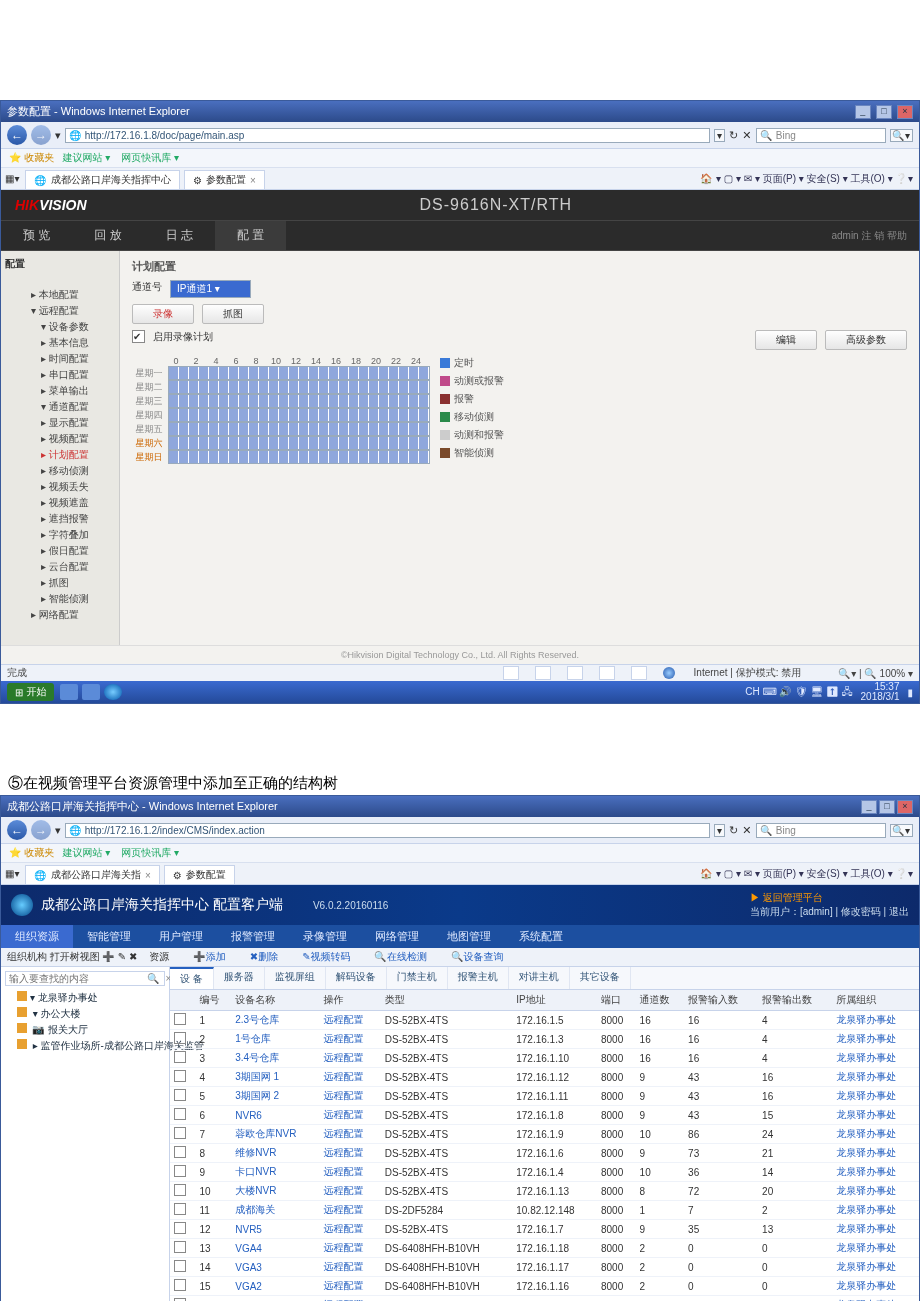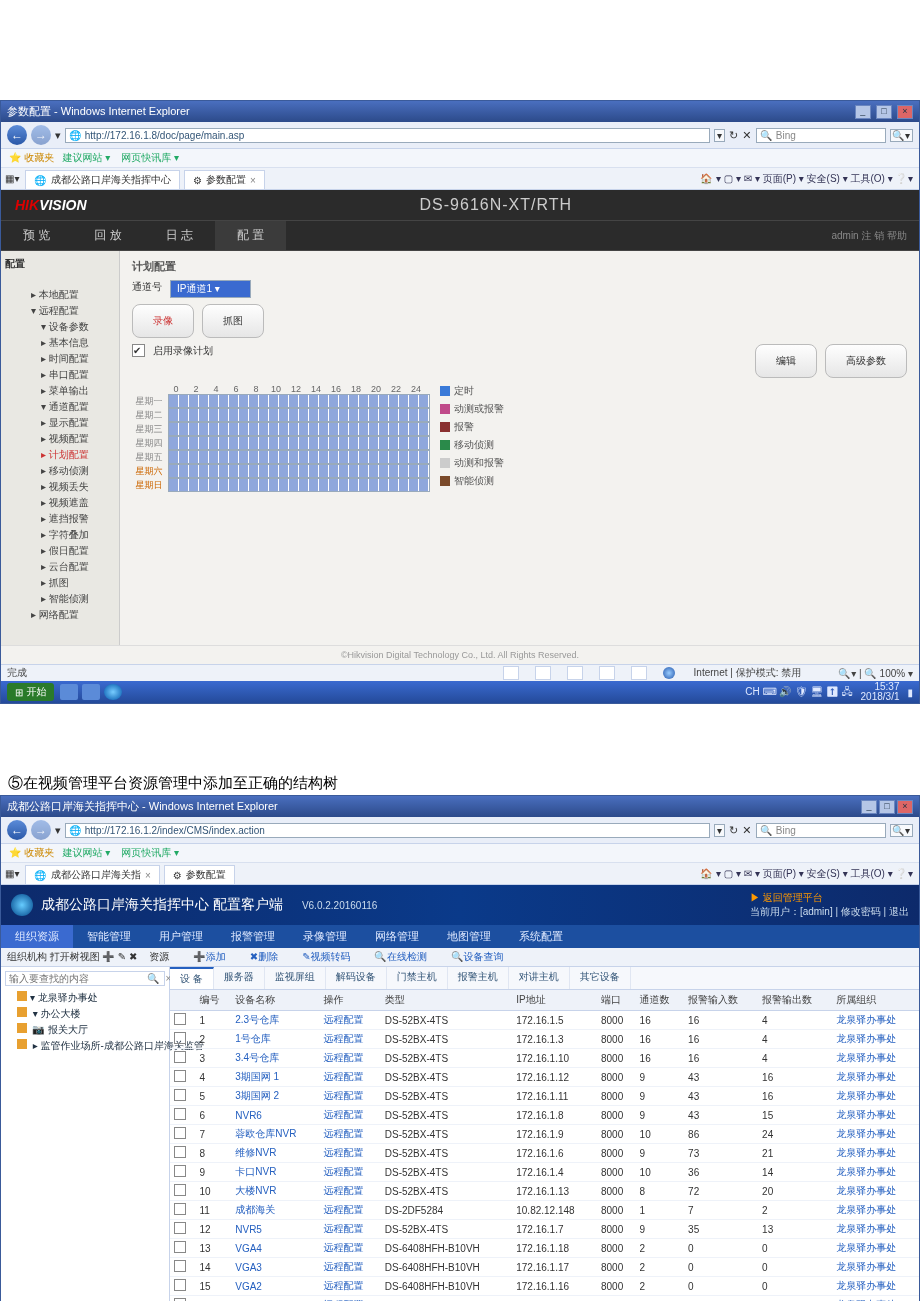--- a/index.html
+++ b/index.html
@@ -43,41 +43,41 @@
   .hk-side{width:110px;background:#e9e8e3;border-right:1px solid #ccc;font-size:10px;padding:6px 4px}
   .hk-side .hd{font-weight:bold;margin-bottom:12px}
   .hk-side ul{list-style:none;margin:16px;padding:0}
   .hk-side li{padding:1px 0 1px 10px;color:#444;white-space:nowrap}
   .hk-side li.on{color:#c33}
   .hk-side li.sub{padding-left:20px}
   .hk-main{flex:1;padding:8px 12px}
   .hk-main .title{font-weight:bold;color:#555;margin-bottom:6px}
   .row{display:flex;align-items:flex-start;gap:8px;margin-bottom:6px;font-size:10px}
   .hk-select{border:1px solid #9ab;background:#fff;padding:1px 30px 1px 6px;font-size:10px}
-  .hk-btn{border:1px solid #bbb;background:linear-gradient(#fefefe,#e6e6e6);padding:9px 20px;font-size:10px;border-radius:8px}
+  .hk-btn{border:1px solid #bbb;background:linear-gradient(#fefefe,#e6e6e6);padding:2px 20px;font-size:10px;border-radius:2px}
   .hk-btn.red{color:#c33}
   .chk{width:11px;height:11px;border:1px solid #888;background:#fff;display:inline-block}
   .sched{display:flex;gap:10px;margin-top:6px}
   .grid-wrap{}
   .hours{display:flex;font-size:9px;color:#666;margin-left:34px}
   .hours span{width:20px;text-align:center}
   .sched-row{display:flex;align-items:center;height:14px}
   .sched-row .lbl{width:34px;font-size:9px;color:#888;text-align:center;padding-right:2px}
   .sched-row .bar{width:260px;height:12px;background:repeating-linear-gradient(90deg,#8fa7dc,#8fa7dc 9px,#fff 9px,#fff 10px),repeating-linear-gradient(0deg,#8fa7dc,#8fa7dc 5px,#fff 5px,#fff 6px);border:1px solid #9ab}
   .sched-row .lbl.orange{color:#c60}
   .legend{font-size:10px;color:#555}
   .legend div{display:flex;align-items:center;gap:4px;margin-bottom:4px}
   .sw{width:10px;height:10px;display:inline-block}
   .footer-copy{text-align:center;font-size:9px;color:#999;padding:4px;background:#f3f2ef;border-top:1px solid #ddd}
   
   .caption{font-size:15px;padding:40px 0 2px 8px;color:#000}
   
   .plat-head{background:linear-gradient(90deg,#0d2a6b,#0a3a8a,#0d2a6b);color:#fff;padding:6px 10px;display:flex;align-items:center;font-size:14px}
   .plat-head .logo{width:22px;height:22px;border-radius:50%;background:radial-gradient(#6cf,#048);margin-right:8px}
-  .plat-head .ver{font-size:10px;margin-left:19px;color:#cde}
+  .plat-head .ver{font-size:10px;margin-left:30px;color:#cde}
   .plat-head .right{margin-left:auto;font-size:10px;color:#cde}
   .plat-menu{background:#1c4fa0;display:flex;font-size:11px}
   .plat-menu .m{padding:4px 14px;color:#dfe9ff}
   .plat-menu .m.active{background:#3a6ad0}
   .plat-tool{background:#eef2f9;border-bottom:1px solid #c7d3ea;display:flex;align-items:center;font-size:10px;padding:2px 6px;color:#357}
   .plat-tool .crumb{color:#333;margin-right:12px}
   .plat-tool a{color:#2560c0;margin:0 12px}
   .plat-body{display:flex;background:#fff}
   .tree{width:160px;border-right:1px solid #c7d3ea;font-size:10px;padding:4px}
   .tree .srch{display:flex;align-items:center;border:1px solid #c7d3ea;border-radius:0;margin-bottom:4px}

